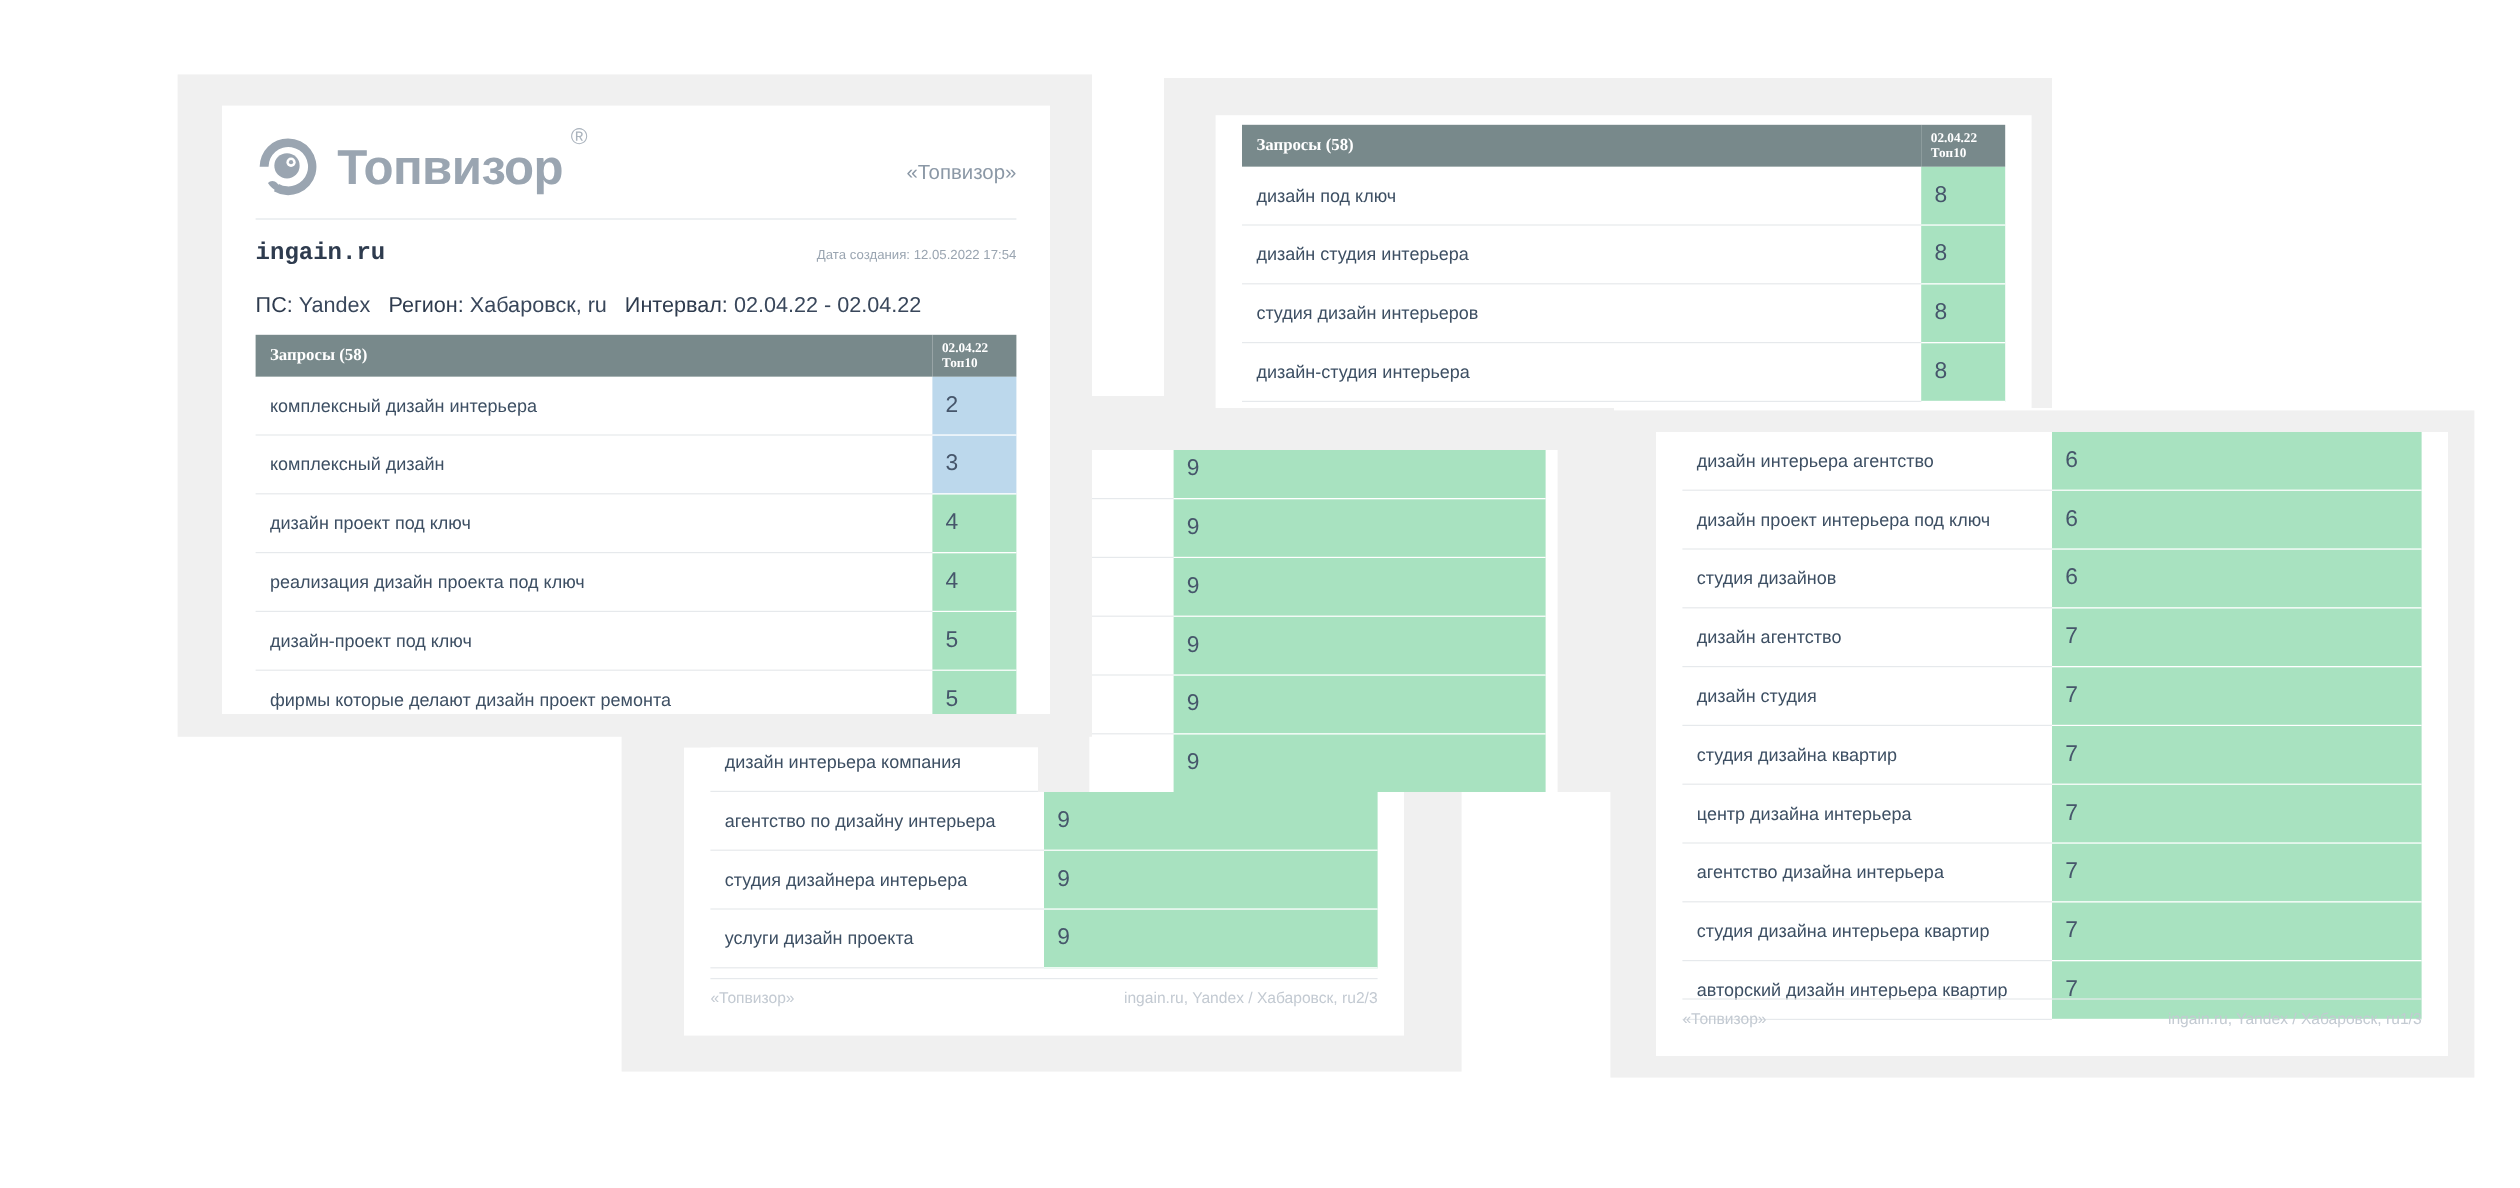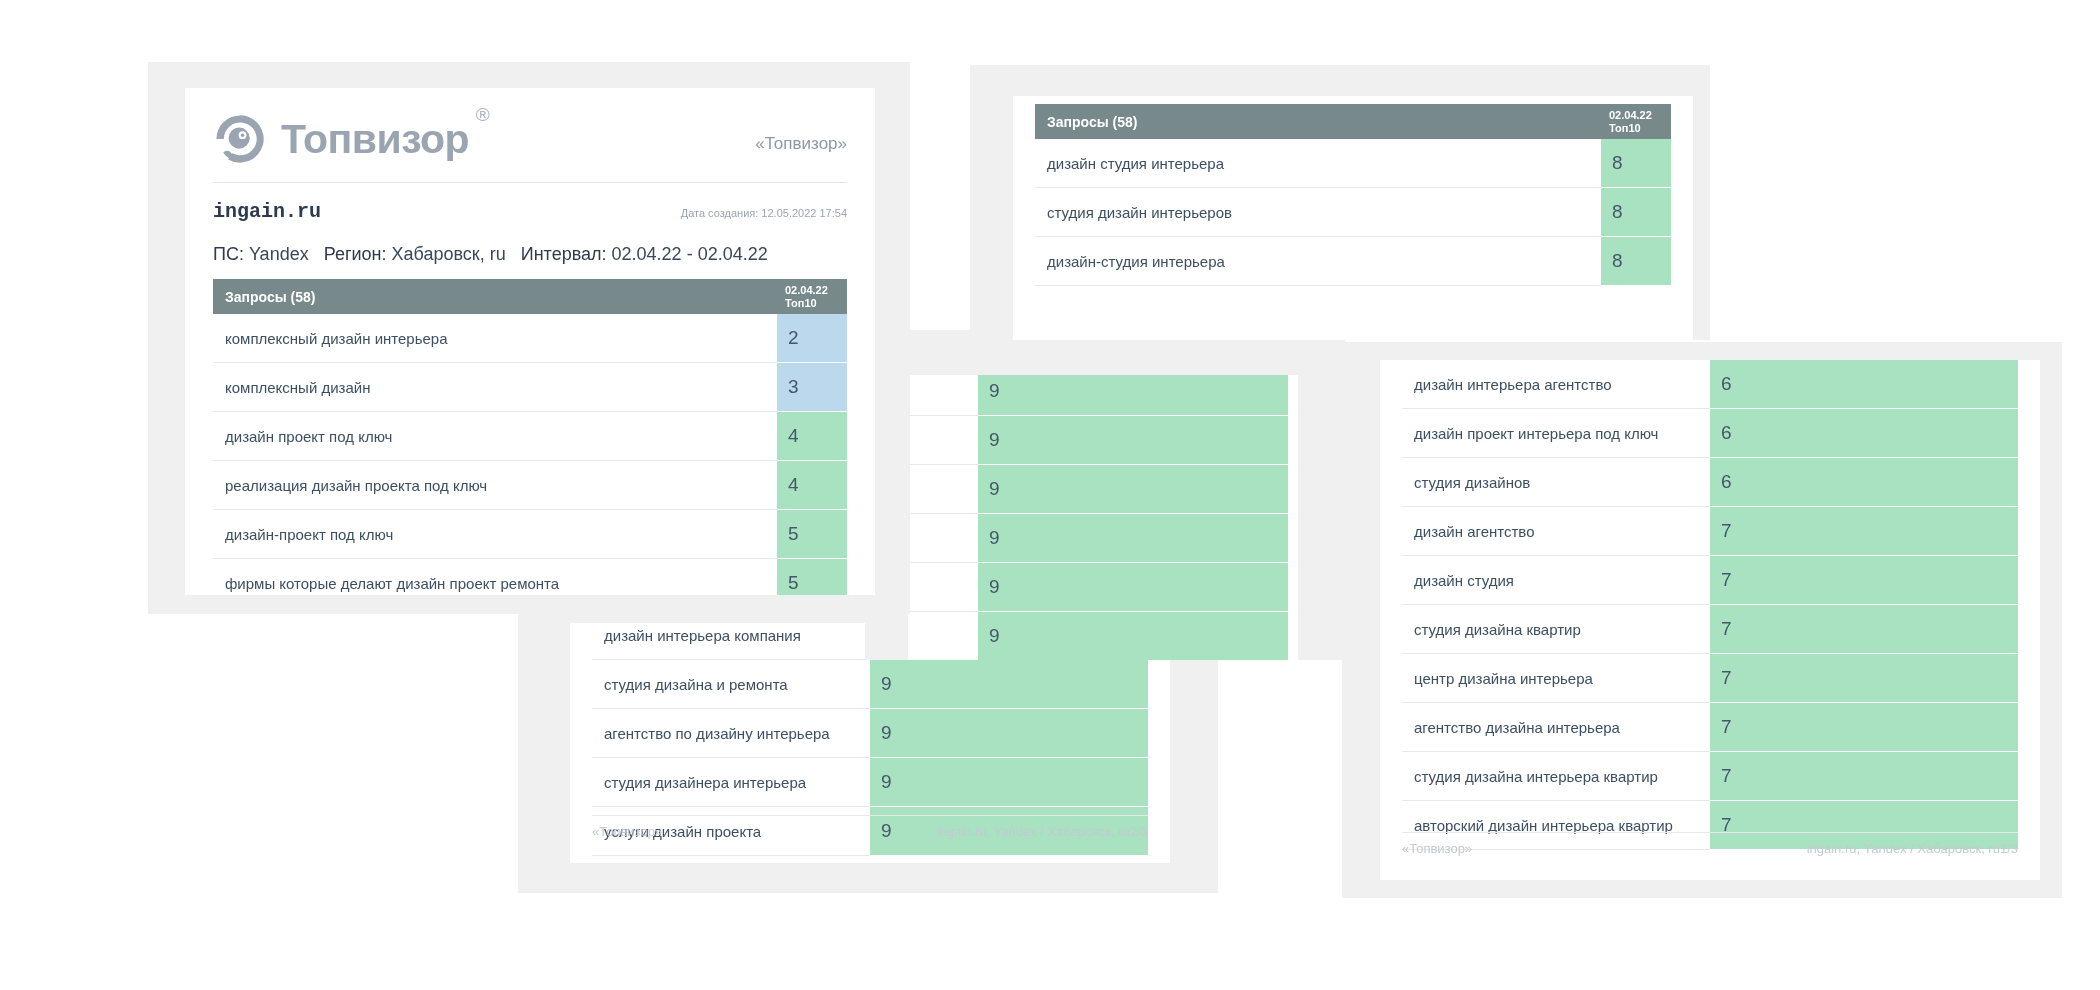--- a/index.html
+++ b/index.html
@@ -26,21 +26,21 @@
   .domain{font-size:20px;font-weight:bold;color:#2e3b4e;font-family:Liberation Mono, monospace;}
   .created{font-size:11px;color:#9aa5b1;}
   .params{margin-top:21px;font-size:18px;color:#2e3b4e;}
   .params b{font-weight:normal;}
   .params .v{color:#39475b;}
 
   
   .tbl{width:100%;border-collapse:collapse;table-layout:fixed;margin-top:14px;}
   .tbl thead th{
     background:#78898b;color:#ffffff;font-size:14px;font-weight:bold;
-    text-align:left;padding:7px 12px;line-height:1.15;vertical-align:middle;
+    text-align:left;padding:7px 12px;line-height:1.15;vertical-align:middle;font-family:Liberation Serif, serif;
   }
   .tbl thead th.valcol{
     width:62px;text-align:left;font-size:11.5px;padding:5px 0 5px 8px;
   }
   .tbl thead th.valcol .d2{font-size:11px;font-weight:bold;}
   .tbl tbody td{
     font-size:15px;color:#3d4f63;padding:11px 12px;
     border-bottom:1px solid #e6e9ec;background:#ffffff;height:26px;
   }
   .tbl tbody td.val{
@@ -62,24 +62,20 @@
 
 <div class="stage">
 
   <div class="sheet-frame" style="left:518px;top:603px;width:700px;height:290px;z-index:1;"></div>
   <div class="sheet" style="left:570px;top:623px;width:600px;height:240px;z-index:2;">
     <div style="position:absolute;left:22px;top:-26px;right:22px;">
       <table class="tbl">
         <tbody>
             <tr>
               <td>дизайн интерьера компания</td>
-              <td class="val g">9</td>
-            </tr>
-            <tr>
-              <td>студия дизайна и ремонта</td>
               <td class="val g">9</td>
             </tr>
             <tr>
               <td>агентство по дизайну интерьера</td>
               <td class="val g">9</td>
             </tr>
             <tr>
               <td>студия дизайнера интерьера</td>
               <td class="val g">9</td>
             </tr>
@@ -193,20 +189,24 @@
         <thead>
           <tr>
             <th>Запросы (58)</th>
             <th class="valcol">
               <div class="d2">02.04.22</div>
               <div class="d2">Топ10</div>
             </th>
           </tr>
         </thead>
         <tbody>
+            <tr>
+              <td>дизайн под ключ</td>
+              <td class="val g">8</td>
+            </tr>
             <tr>
               <td>дизайн студия интерьера</td>
               <td class="val g">8</td>
             </tr>
             <tr>
               <td>студия дизайн интерьеров</td>
               <td class="val g">8</td>
             </tr>
             <tr>
               <td>дизайн-студия интерьера</td>

